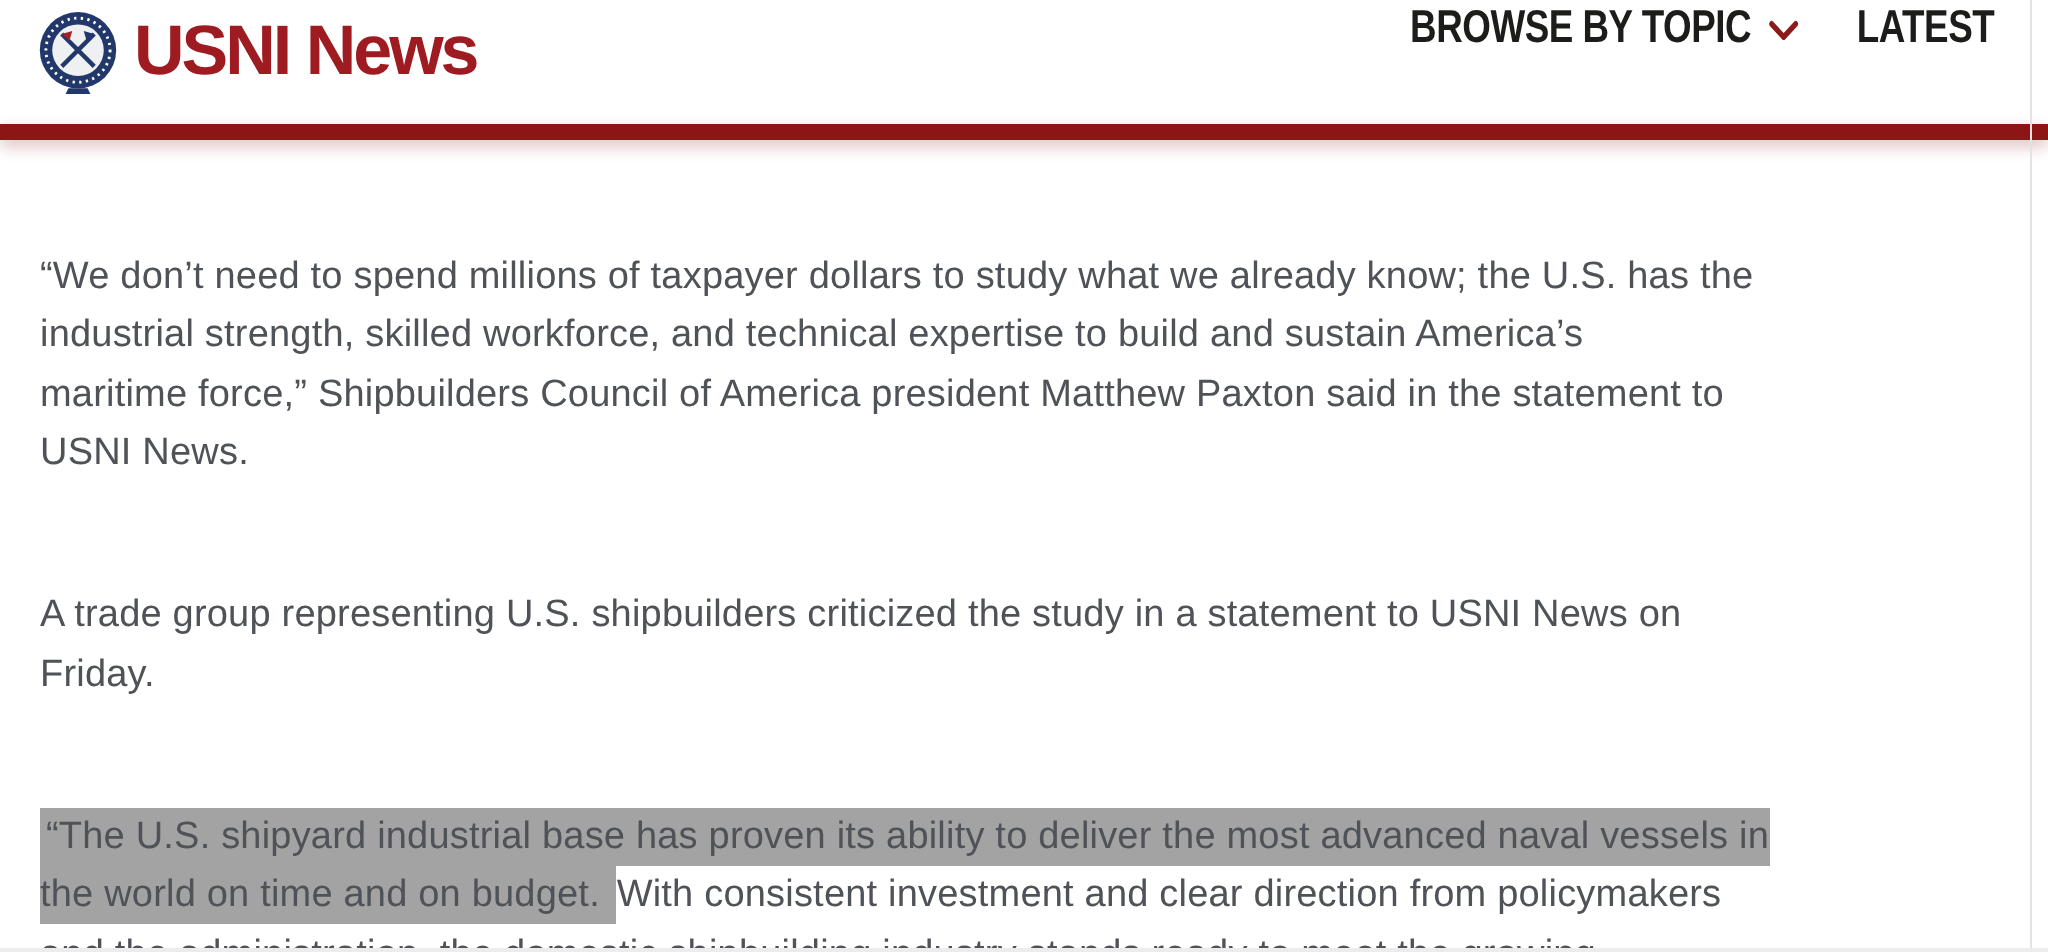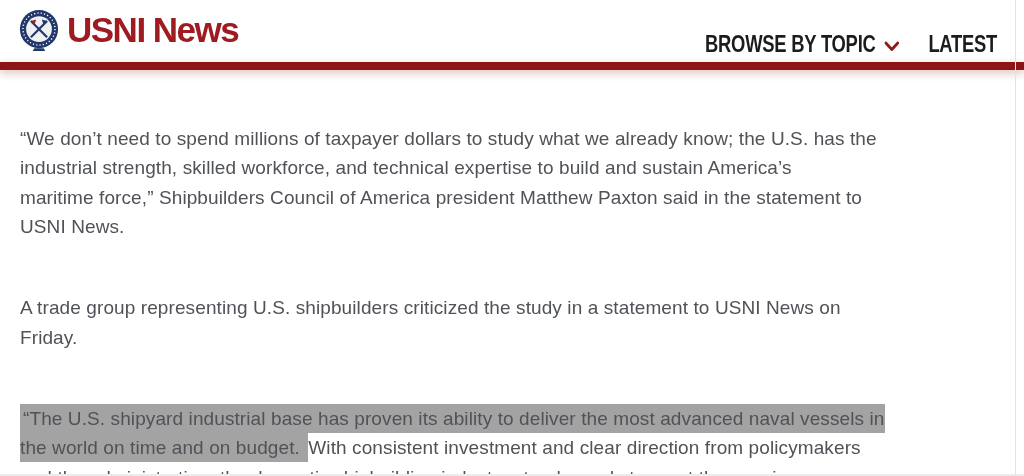--- a/index.html
+++ b/index.html
@@ -7,23 +7,23 @@
   body {
     background: #ffffff;
     font-family: "Liberation Sans", sans-serif;
     position: relative;
   }
 
   
   .site-header {
     height: 62px;
     display: flex;
-    align-items: flex-end;
+    align-items: flex-start;
     justify-content: space-between;
-    padding: 0 27px 4px 18px;
+    padding: 0 27px 16px 18px;
     background: #ffffff;
   }
   .logo-link {
     display: flex;
     align-items: center;
     gap: 7px;
     text-decoration: none;
     cursor: pointer;
   }
   .seal { width: 42px; height: 46px; margin-top: 4px; }

